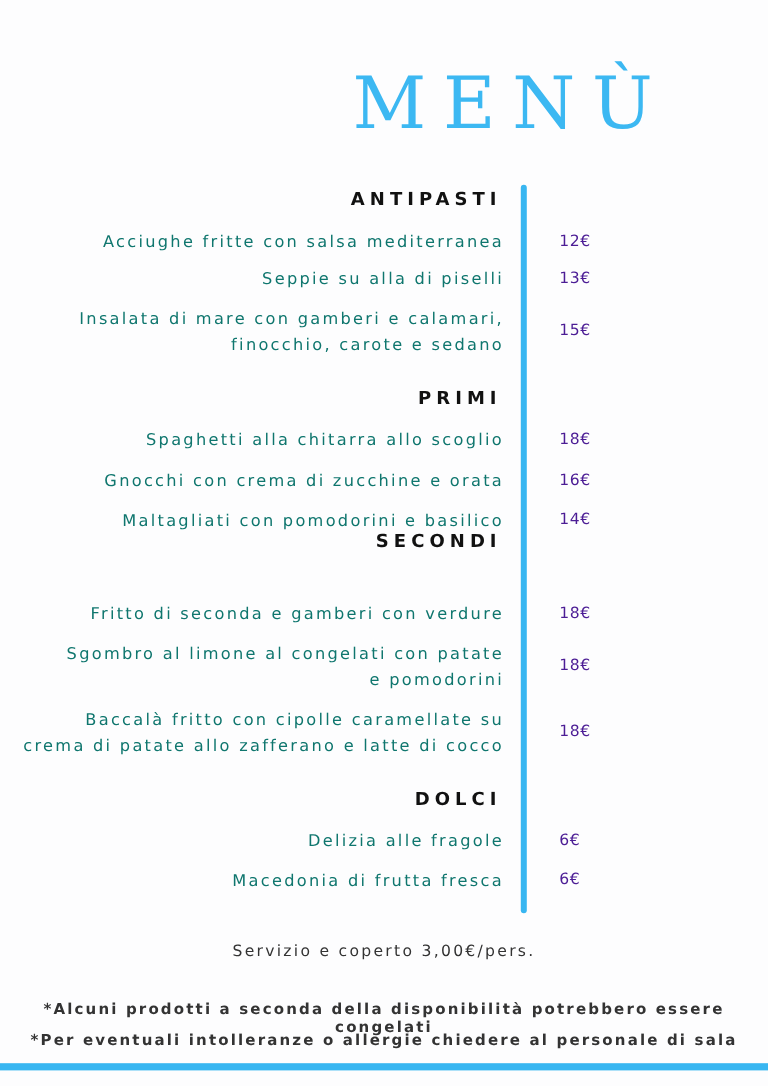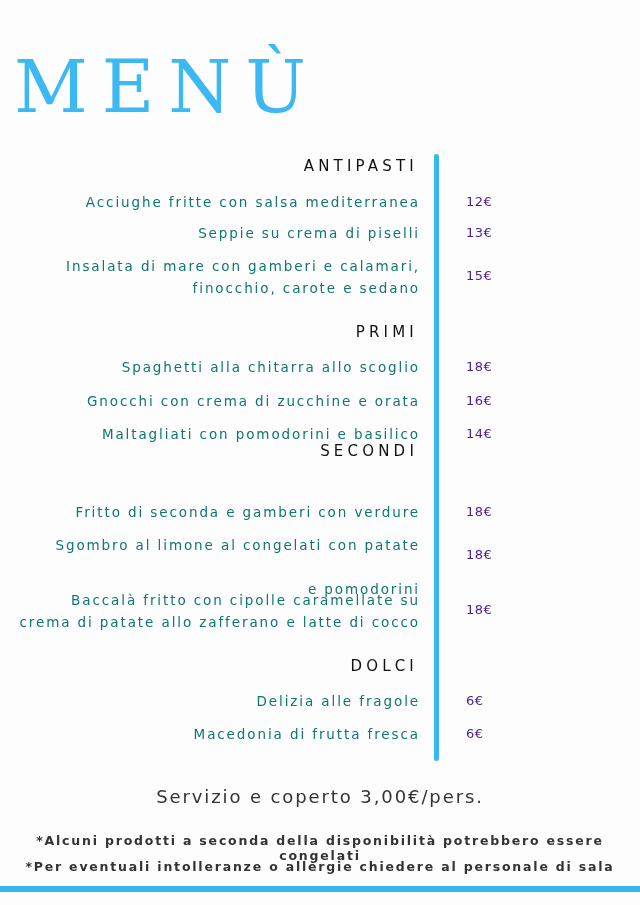--- a/index.html
+++ b/index.html
@@ -1,56 +1,56 @@
 <!DOCTYPE html>
 <html><head>
 <meta charset="utf-8">
 <style>
   html, body { margin:0; padding:0; }
   body { width:640px; height:905px; background:#fdfdfe; position:relative; overflow:hidden;
          font-family:"DejaVu Sans", sans-serif; color:#2b2b2b; }
-  .title { position:absolute; left:0; width:558px; top:42px; text-align:left;
-           font-family:"DejaVu Serif", serif; font-size:72px; font-weight:normal; color:#3cb8f2;
+  .title { position:absolute; left:0; width:558px; top:42px; text-align:right;
+           font-family:"DejaVu Serif", serif; font-size:60px; font-weight:normal; color:#3cb8f2;
            letter-spacing:14px; line-height:90px; padding-left:14px; box-sizing:border-box; }
   .vbar { position:absolute; left:434px; top:154px; width:5px; height:607px; background:#38b6f1; border-radius:3px; }
   .hbar { position:absolute; left:0; top:886px; width:640px; height:6px; background:#38b6f1; }
-  .sec { position:absolute; right:222px; font-size:15px; font-weight:normal; letter-spacing:4.2px; color:#111; text-align:center; }
+  .sec { position:absolute; right:222px; font-size:15px; font-weight:bold; letter-spacing:4.2px; color:#111; text-align:center; }
   .item { position:absolute; right:220px; font-size:13.5px; letter-spacing:1.9px; text-align:right; line-height:22px; white-space:nowrap; color:#0f766e; }
   .price { position:absolute; left:466px; font-size:13px; letter-spacing:0.5px; color:#4c1d95; line-height:22px; }
-  .foot { position:absolute; left:0; width:640px; text-align:center; font-size:18px; letter-spacing:1.9px; color:#333; }
+  .foot { position:absolute; left:0; width:640px; text-align:center; font-size:13px; letter-spacing:1.9px; color:#333; }
   .note { font-size:12.5px; letter-spacing:1.8px;font-weight:bold; }
 </style>
 </head>
 <body>
 
 <div class="title">MENÙ</div>
 <div class="vbar"></div>
 
 <div class="sec" style="top:157px">ANTIPASTI</div>
 <div class="item" style="top:191px">Acciughe fritte con salsa mediterranea</div>
 <div class="price" style="top:191px">12€</div>
-<div class="item" style="top:222px">Seppie su crema di piselli</div>
+<div class="item" style="top:222px">Seppie su alla di piselli</div>
 <div class="price" style="top:222px">13€</div>
 <div class="item" style="top:255px">Insalata di mare con gamberi e calamari,</div>
 <div class="item" style="top:277px">finocchio, carote e sedano</div>
 <div class="price" style="top:265px">15€</div>
 
 <div class="sec" style="top:323px">PRIMI</div>
 <div class="item" style="top:356px">Spaghetti alla chitarra allo scoglio</div>
 <div class="price" style="top:356px">18€</div>
 <div class="item" style="top:390px">Gnocchi con crema di zucchine e orata</div>
 <div class="price" style="top:390px">16€</div>
 <div class="item" style="top:423px">Maltagliati con pomodorini e basilico</div>
 <div class="price" style="top:423px">14€</div>
 
 <div class="sec" style="top:442px">SECONDI</div>
 <div class="item" style="top:501px">Fritto di seconda e gamberi con verdure</div>
 <div class="price" style="top:501px">18€</div>
 <div class="item" style="top:534px">Sgombro al limone al congelati con patate</div>
-<div class="item" style="top:578px">e pomodorini</div>
+<div class="item" style="top:556px">e pomodorini</div>
 <div class="price" style="top:544px">18€</div>
 <div class="item" style="top:589px">Baccalà fritto con cipolle caramellate su</div>
 <div class="item" style="top:611px">crema di patate allo zafferano e latte di cocco</div>
 <div class="price" style="top:599px">18€</div>
 
 <div class="sec" style="top:657px">DOLCI</div>
 <div class="item" style="top:690px">Delizia alle fragole</div>
 <div class="price" style="top:690px">6€</div>
 <div class="item" style="top:723px">Macedonia di frutta fresca</div>
 <div class="price" style="top:723px">6€</div>

